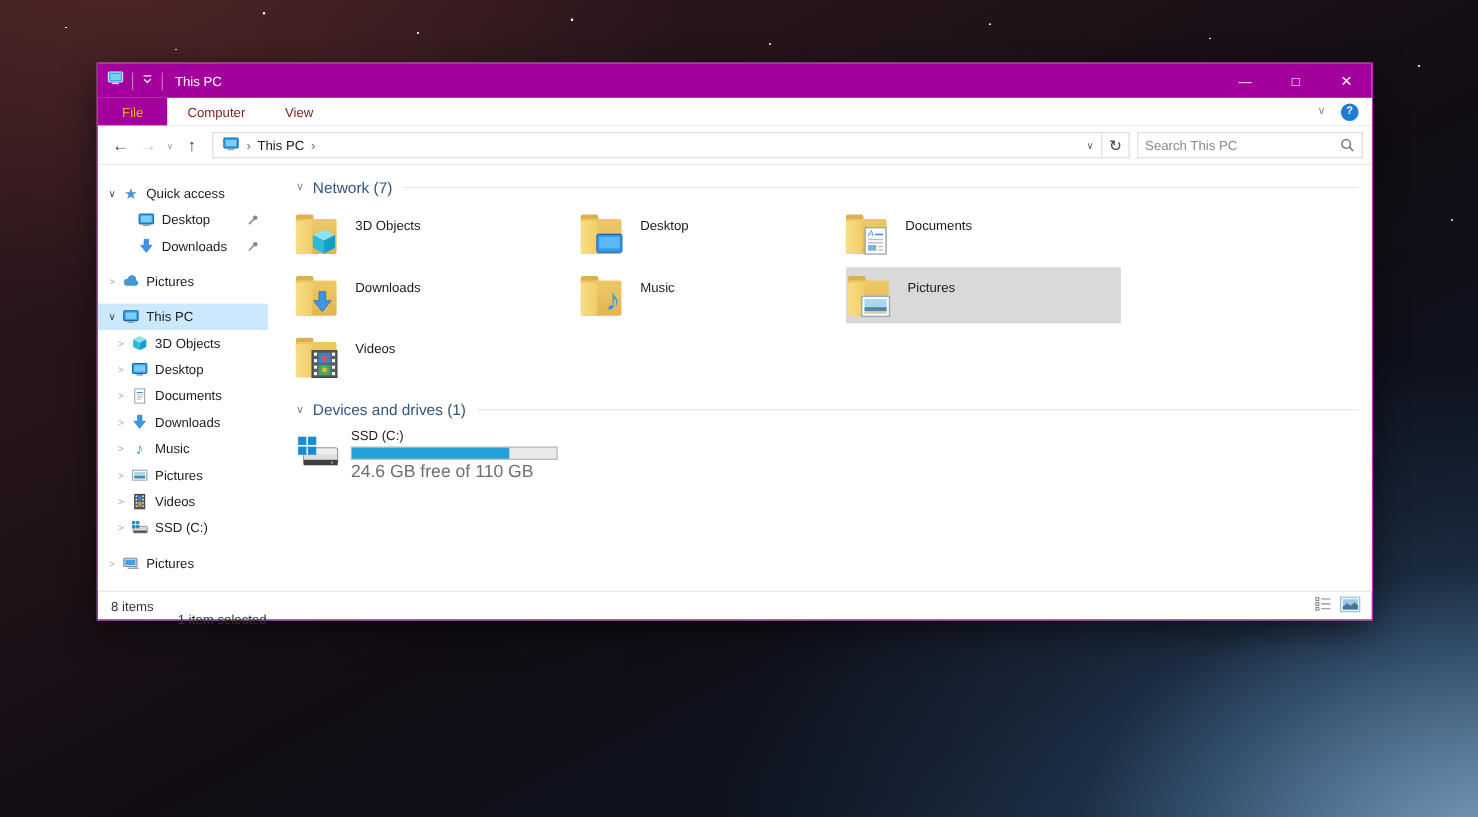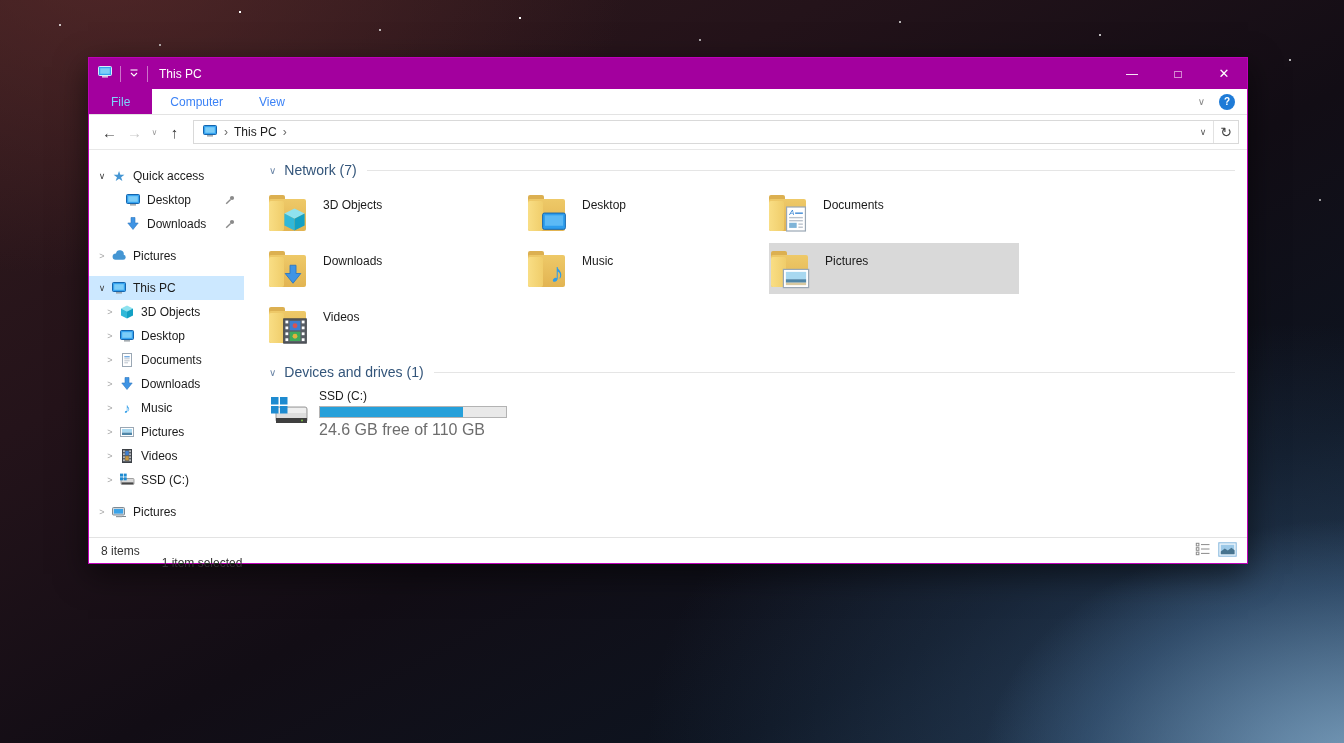--- a/index.html
+++ b/index.html
@@ -37,22 +37,22 @@
   
   .titlebar{ height:31px; background:#a3009e; display:flex; align-items:center; flex:0 0 auto; color:#fff; }
   .tb-left{ display:flex; align-items:center; gap:7px; padding-left:8px; flex:1; }
   .tb-sep{ width:1px; height:16px; background:rgba(255,255,255,.45); }
   .tb-title{ font-size:12px; color:#fff; padding-left:4px; }
   .tb-btn{ width:46px; height:31px; display:flex; align-items:center; justify-content:center; font-size:12px; color:#fff; cursor:default; }
   .tb-btn.close{ font-size:13px; }
 
   
   .menubar{ height:26px; background:#fff; border-bottom:1px solid #e3e3e3; display:flex; align-items:stretch; flex:0 0 auto; }
-  .mtab{ display:flex; align-items:center; padding:0 18px; font-size:12px; color:#3b82f6; }
-  .mtab.file{ background:#a3009e; color:#7dd3fc; padding:0 22px; }
+  .mtab{ display:flex; align-items:center; padding:0 18px; font-size:12px; color:#7f1d1d; }
+  .mtab.file{ background:#a3009e; color:#eab308; padding:0 22px; }
   .menubar-right{ margin-left:auto; display:flex; align-items:center; gap:14px; padding-right:12px; }
   .rib-chev{ font-size:10px; color:#8a8a8a; }
   .help-ic{ width:16px; height:16px; border-radius:50%; background:#1e7bd7; color:#fff; font-size:10px; font-weight:bold; display:flex; align-items:center; justify-content:center; }
 
   
   .toolbar{ height:35px; background:#fff; border-bottom:1px solid #e8e8e8; display:flex; align-items:center; padding:0 8px; flex:0 0 auto; }
   .nav{ display:flex; align-items:center; }
   .nav .arr{ width:25px; text-align:center; font-size:15px; color:#3b3b3b; }
   .nav .arr.dis{ color:#c9c9c9; }
   .nav .sm{ width:15px; font-size:8px; color:#9a9a9a; text-align:center; }
@@ -174,20 +174,29 @@
                 <rect x="5" y="12.2" width="6" height="1.3" fill="#90989e"></rect>
               </svg>
           </span>
           <span class="csep">›</span>
           <span>This PC</span>
           <span class="csep">›</span>
         </div>
         <span class="achev">∨</span>
         <span class="adiv"></span>
         <span class="refresh">↻</span>
+      </div>
+      <div class="search">
+        <input type="text" placeholder="Search This PC" style="">
+        <span class="mag">
+          <svg width="14" height="14" viewBox="0 0 14 14">
+              <circle cx="5.8" cy="5.8" r="3.9" fill="none" stroke="#70665c" stroke-width="1.2"></circle>
+              <line x1="8.7" y1="8.7" x2="12.2" y2="12.2" stroke="#70665c" stroke-width="1.3"></line>
+            </svg>
+        </span>
       </div>
     </div>
 
     <div class="bodyrow">
 
       <div class="sidebar">
 
         <div class="srow">
           <span class="schev exp">∨</span>
           <span class="sico glyph-star">★</span>

